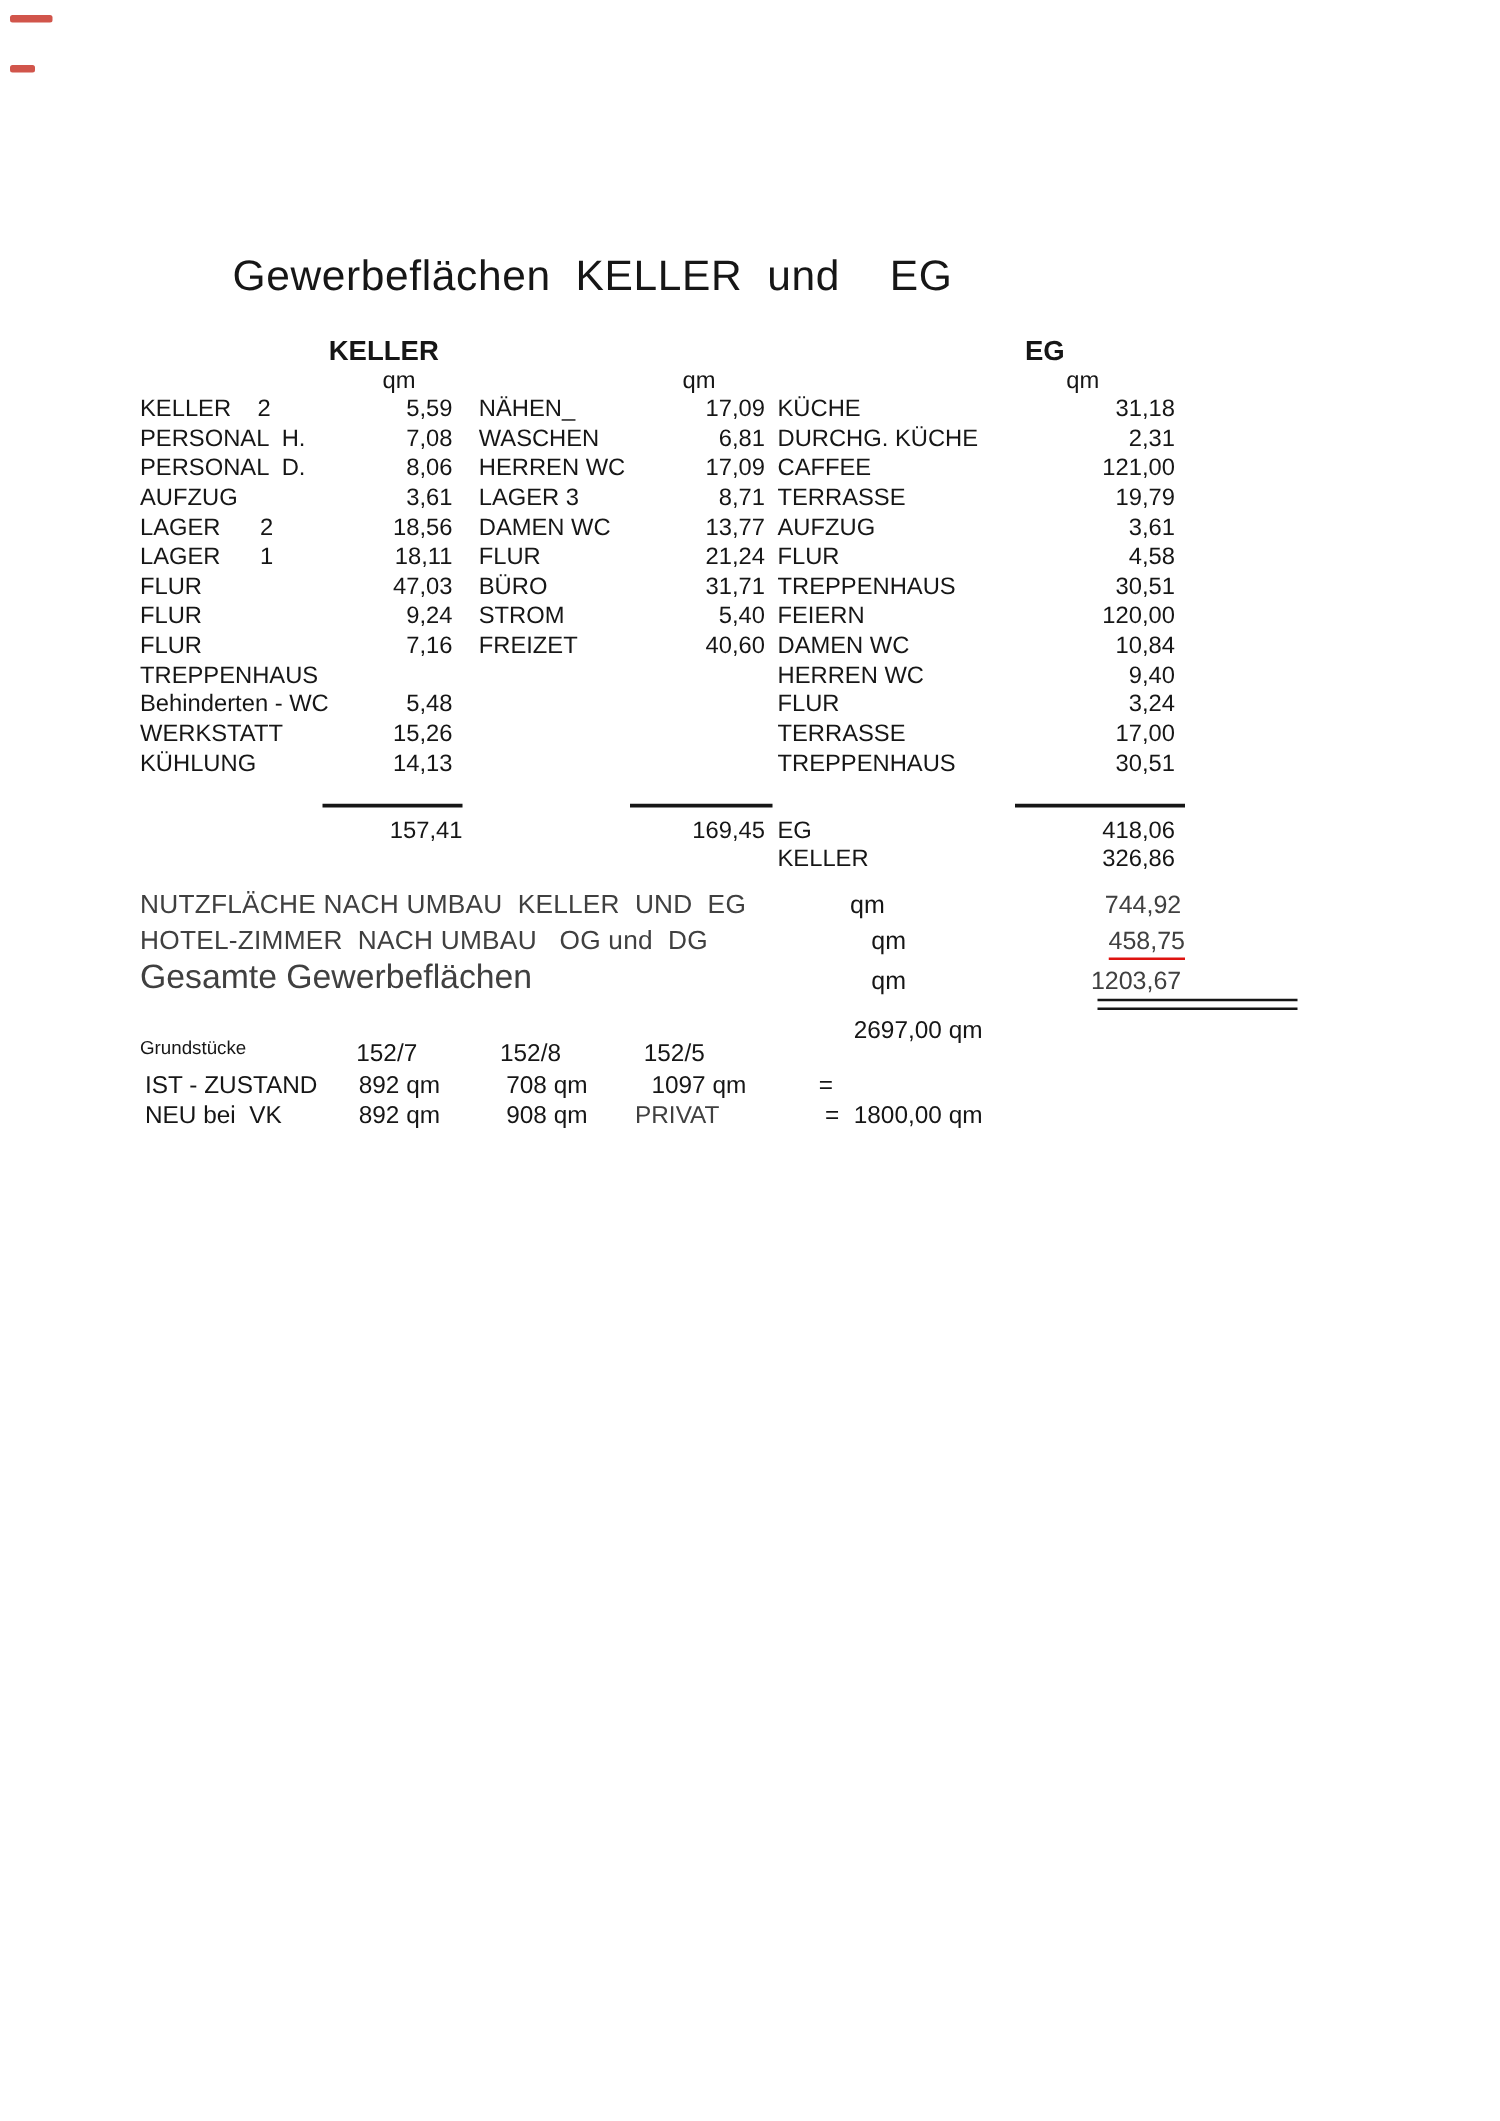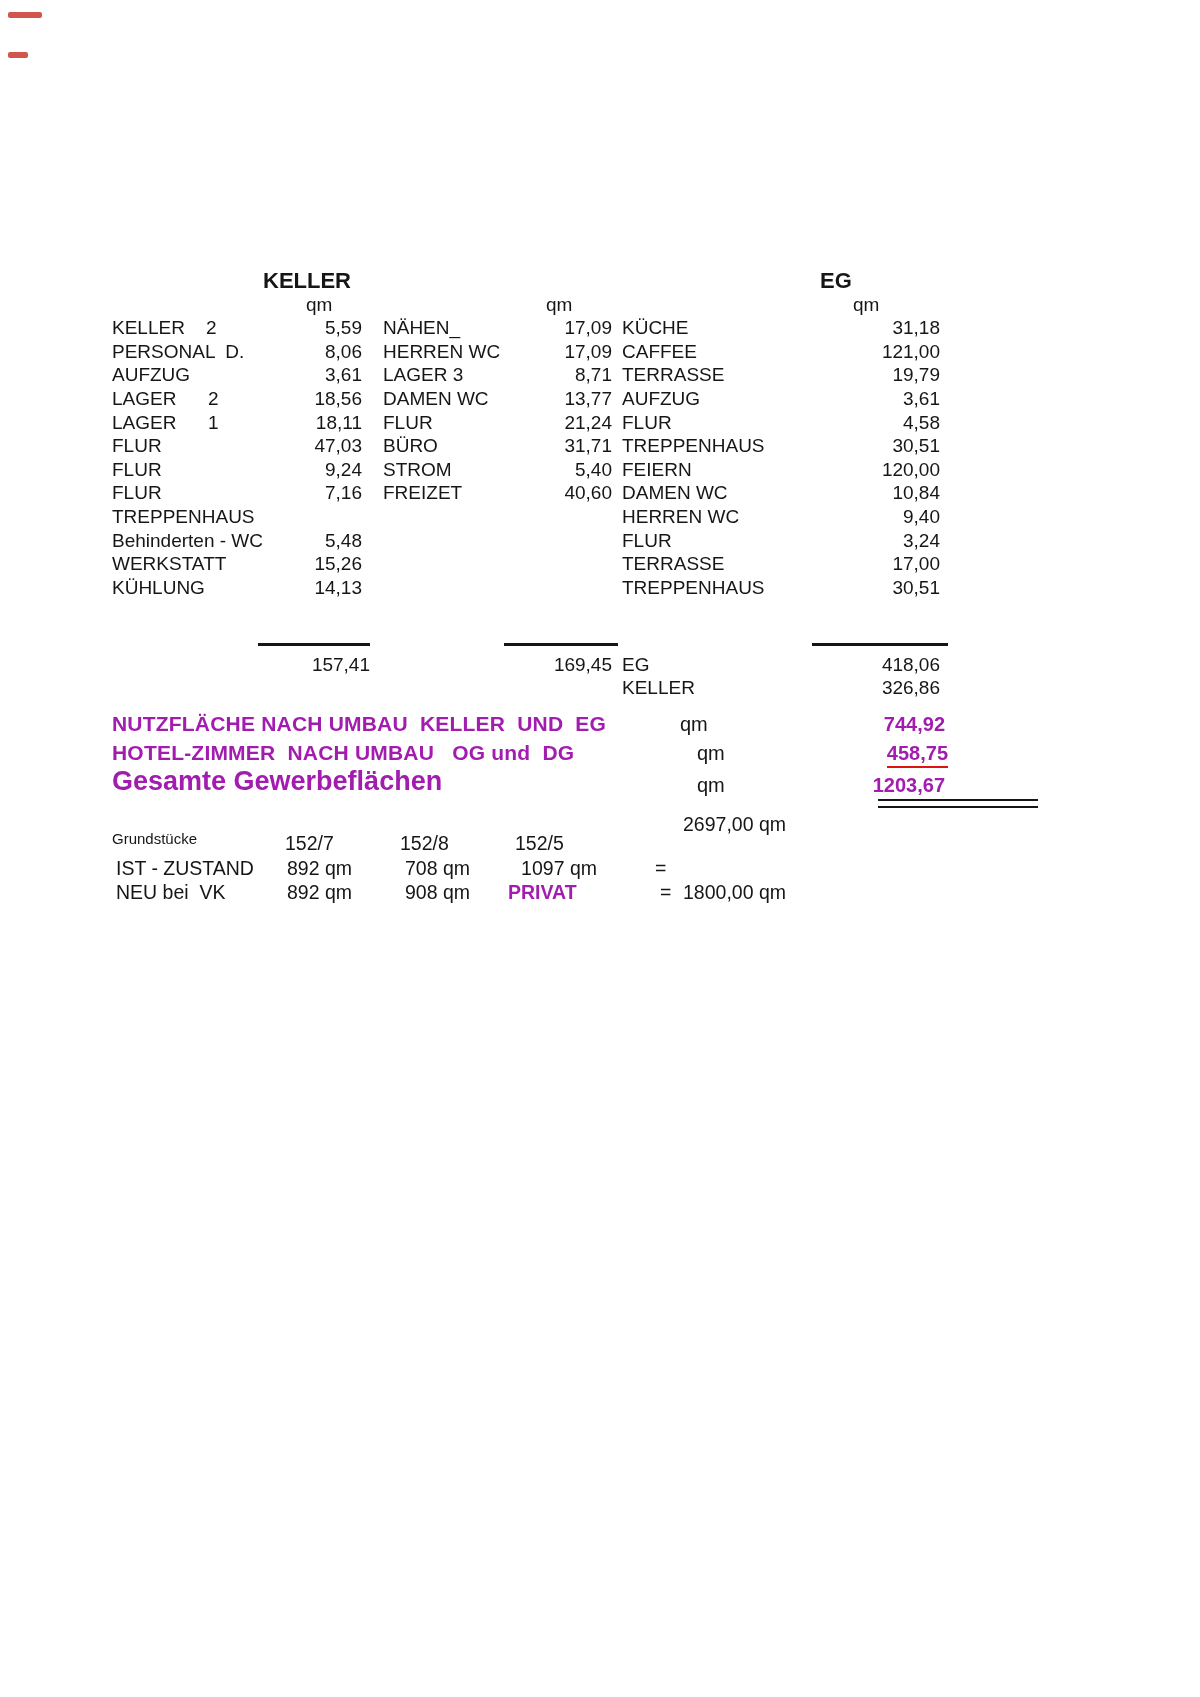--- a/index.html
+++ b/index.html
@@ -26,60 +26,69 @@
   .c2v{width:79px;text-align:right;}
   .c3l{width:195px;margin-left:10px;}
   .c3v{width:123px;text-align:right;}
   .totals-row{display:flex;height:23.65px;line-height:23.65px;margin-top:5px;font-size:19px;}
   .t1{width:258px;text-align:right;}
   .t2{width:242px;text-align:right;}
   .t3l{width:195px;margin-left:10px;}
   .t3v{width:123px;text-align:right;}
   .rule{position:absolute;background:#161616;height:3px;}
   
-  .red{color:#a21caf;font-weight:bold;}
+  .red{color:#404040;}
   .sum-label{font-size:21px;letter-spacing:.2px;}
   .sum-label-big{font-size:27px;}
   .sum-qm{font-size:20px;color:#161616;}
   .sum-val{font-size:20px;text-align:right;}
   .red-underline{border-bottom:2.5px solid #DE1310;padding-bottom:1px;}
   .double-rule{position:absolute;height:5px;border-top:2.5px solid #161616;border-bottom:2.5px solid #161616;}
   
   .plot{font-size:19.5px;}
   .plot-head{font-size:15px;}
   .right{text-align:right;}
   .artifact{position:absolute;background:#c9372c;border-radius:2px;opacity:.85;}
 </style>
 </head>
 <body>
 
 <div class="page">
 
   <div class="artifact" style="left:8px;top:12px;width:34px;height:6px;"></div>
   <div class="artifact" style="left:8px;top:52px;width:20px;height:6px;"></div>
 
+  <div class="abs title" style="left:186px;top:202px;">Gewerbeflächen  KELLER  und    EG</div>
 
   <div class="abs col-header" style="left:263px;top:268px;">KELLER</div>
   <div class="abs col-header" style="left:820px;top:268px;">EG</div>
 
   <div class="abs qm" style="left:306px;top:294px;">qm</div>
   <div class="abs qm" style="left:546px;top:294px;">qm</div>
   <div class="abs qm" style="left:853px;top:294px;">qm</div>
 
   <div id="table-rows" class="table-rows">
 
       <div class="trow">
         <span class="c1l">KELLER    2</span>
         <span class="c1v">5,59</span>
         <span class="c2l">NÄHEN_</span>
         <span class="c2v">17,09</span>
         <span class="c3l">KÜCHE</span>
         <span class="c3v">31,18</span>
       </div>
       <div class="trow">
+        <span class="c1l">PERSONAL  H.</span>
+        <span class="c1v">7,08</span>
+        <span class="c2l">WASCHEN</span>
+        <span class="c2v">6,81</span>
+        <span class="c3l">DURCHG. KÜCHE</span>
+        <span class="c3v">2,31</span>
+      </div>
+      <div class="trow">
         <span class="c1l">PERSONAL  D.</span>
         <span class="c1v">8,06</span>
         <span class="c2l">HERREN WC</span>
         <span class="c2v">17,09</span>
         <span class="c3l">CAFFEE</span>
         <span class="c3v">121,00</span>
       </div>
       <div class="trow">
         <span class="c1l">AUFZUG</span>
         <span class="c1v">3,61</span>

